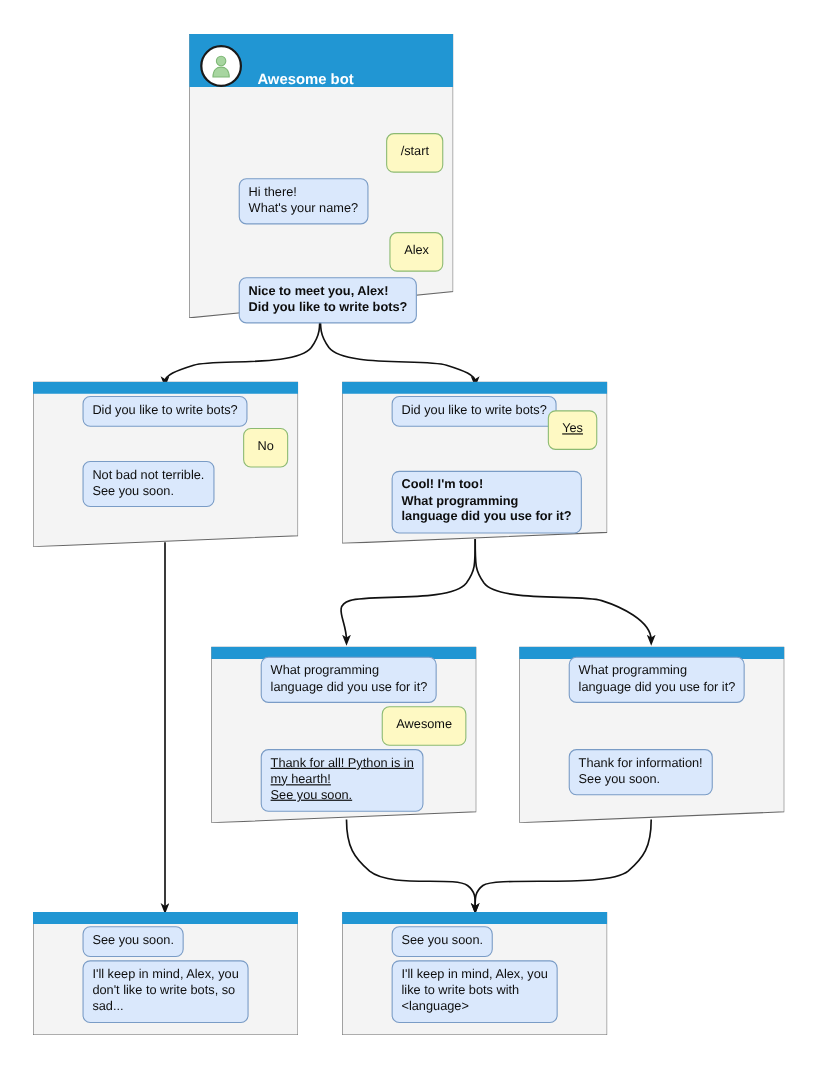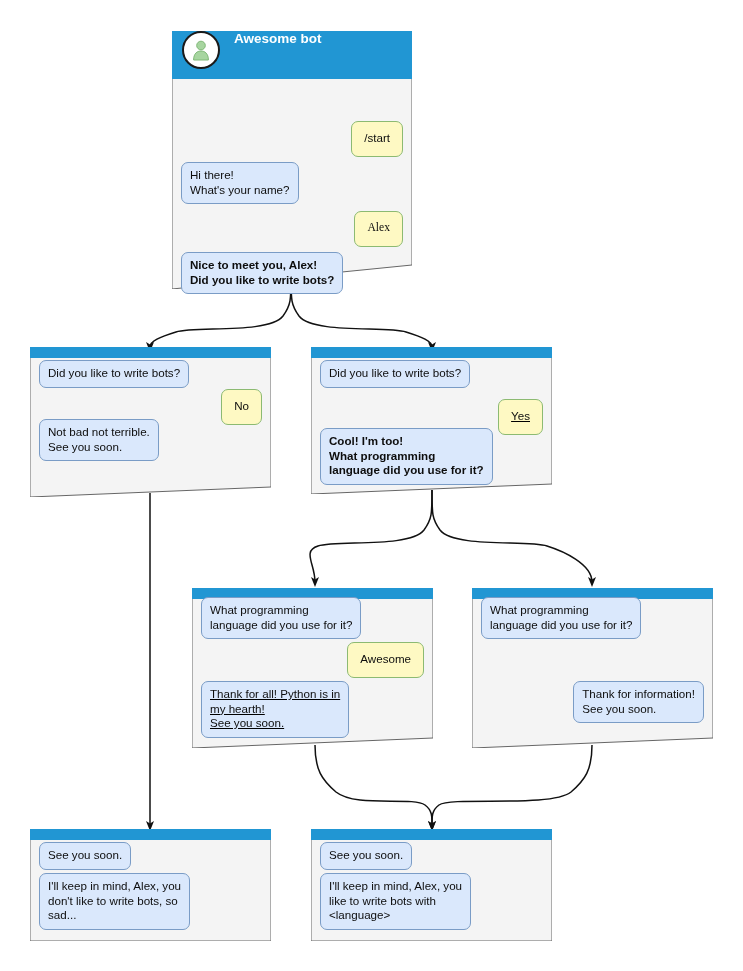--- a/index.html
+++ b/index.html
@@ -47,21 +47,21 @@
     height: 100%;
     z-index: 2;
   }
   
   .root-header {
     position: absolute;
     left: 0; top: 0;
     width: 100%;
     height: 48px;
     display: flex;
-    align-items: flex-start;
+    align-items: flex-end;
     box-sizing: border-box;
     padding-left: 10px;
   }
   .avatar {
     width: 38px;
     height: 38px;
     border-radius: 50%;
     background: #ffffff;
     border: 2px solid #1a1a1a;
     box-sizing: border-box;
@@ -76,21 +76,21 @@
     font-weight: bold;
     margin-left: 14px;
     white-space: nowrap;
   }
   .msg-row {
     display: flex;
     position: absolute;
     left: 9px;
     right: 9px;
   }
-  .msg-row.left { justify-content: flex-start; }
+  .msg-row.left { justify-content: flex-start; margin-left: 36px; }
   .msg-row.right { justify-content: flex-end; }
   .bubble {
     border-radius: 7px;
     border: 1px solid;
     box-sizing: border-box;
     font-size: 11.6px;
     line-height: 14.5px;
     color: #0d0d0d;
     padding: 5px 8px 6px 8px;
     white-space: pre-line;
@@ -159,21 +159,21 @@
         <div class="bot-title">Awesome bot</div>
       </div>
 
       <div class="msg-row right" style="top:90px;">
         <div class="bubble user">/start</div>
       </div>
       <div class="msg-row left" style="top:131px;">
         <div class="bubble bot">Hi there!
 What's your name?</div>
       </div>
-      <div class="msg-row right" style="top:180px;font-family:Liberation Serif, serif;">
+      <div class="msg-row right" style="top:180px;">
         <div class="bubble user">Alex</div>
       </div>
       <div class="msg-row left" style="top:221px;font-weight:bold;">
         <div class="bubble bot">Nice to meet you, Alex!
 Did you like to write bots?</div>
       </div>
     </div>
   </div>
 
   <div class="card" style="left:30px; top:347px; width:241px; height:150px;">
@@ -200,21 +200,21 @@
   <div class="card" style="left:311px; top:347px; width:241px; height:147px;">
     <svg class="card-shape" viewBox="0 0 241 147" preserveAspectRatio="none">
       <polygon points="0,0 241,0 241,137 0,147" fill="#f4f4f4" stroke="#666666" stroke-width="1"></polygon>
       <polygon points="0,0 241,0 241,11 0,11" fill="#2196d3" stroke="none"></polygon>
     </svg>
     <div class="card-inner">
       <div class="clip-box">
         <div class="msg-row left" style="top:13px;">
           <div class="bubble bot">Did you like to write bots?</div>
         </div>
-        <div class="msg-row right" style="top:52px;text-decoration:underline;">
+        <div class="msg-row right" style="top:26px;text-decoration:underline;">
           <div class="bubble user">Yes</div>
         </div>
         <div class="msg-row left" style="top:81px;font-weight:bold;">
           <div class="bubble bot">Cool! I'm too!
 What programming
 language did you use for it?</div>
         </div>
       </div>
     </div>
   </div>
@@ -246,21 +246,21 @@
     <svg class="card-shape" viewBox="0 0 241 160" preserveAspectRatio="none">
       <polygon points="0,0 241,0 241,150 0,160" fill="#f4f4f4" stroke="#666666" stroke-width="1"></polygon>
       <polygon points="0,0 241,0 241,11 0,11" fill="#2196d3" stroke="none"></polygon>
     </svg>
     <div class="card-inner">
       <div class="clip-box">
         <div class="msg-row left" style="top:9px;">
           <div class="bubble bot">What programming
 language did you use for it?</div>
         </div>
-        <div class="msg-row left" style="top:93px;justify-content:flex-end;">
+        <div class="msg-row left" style="top:93px;">
           <div class="bubble bot">Thank for information!
 See you soon.</div>
         </div>
       </div>
     </div>
   </div>
 
   <div class="card" style="left:30px; top:829px; width:241px; height:112px;">
     <svg class="card-shape" viewBox="0 0 241 112" preserveAspectRatio="none">
       <polygon points="0,0 241,0 241,112 0,112" fill="#f4f4f4" stroke="#666666" stroke-width="1"></polygon>

